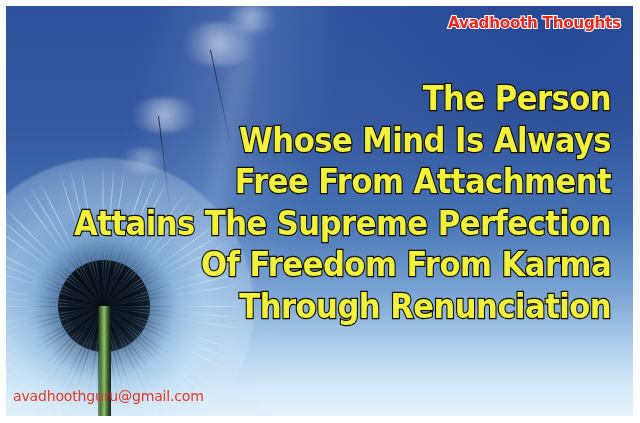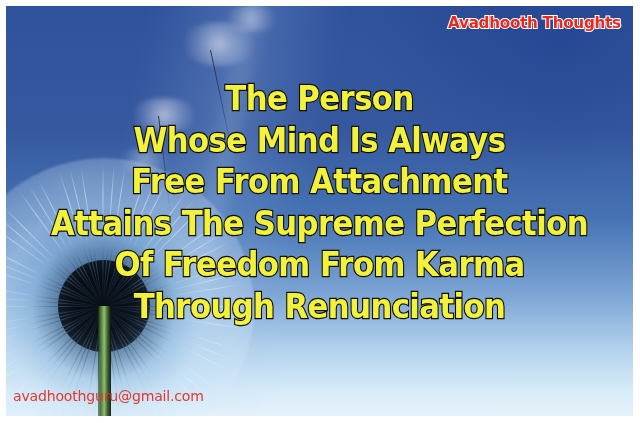--- a/index.html
+++ b/index.html
@@ -142,21 +142,21 @@
     background: radial-gradient(circle, rgba(255,255,255,.55) 0%, rgba(255,255,255,.18) 50%, rgba(255,255,255,0) 80%);
     filter: blur(2px);
   }
 
   
   #quote {
     position: absolute;
     left: 0;
     right: 0;
     top: 72px;
-    text-align: center;
+    text-align: right;
     pointer-events: none;
   }
   #quote .line {
     display: block;
     font-family: "DejaVu Sans", sans-serif;
     font-weight: bold;
     font-size: 33px;
     line-height: 41.5px;
     letter-spacing: -0.6px;
     color: #f2f23c;

